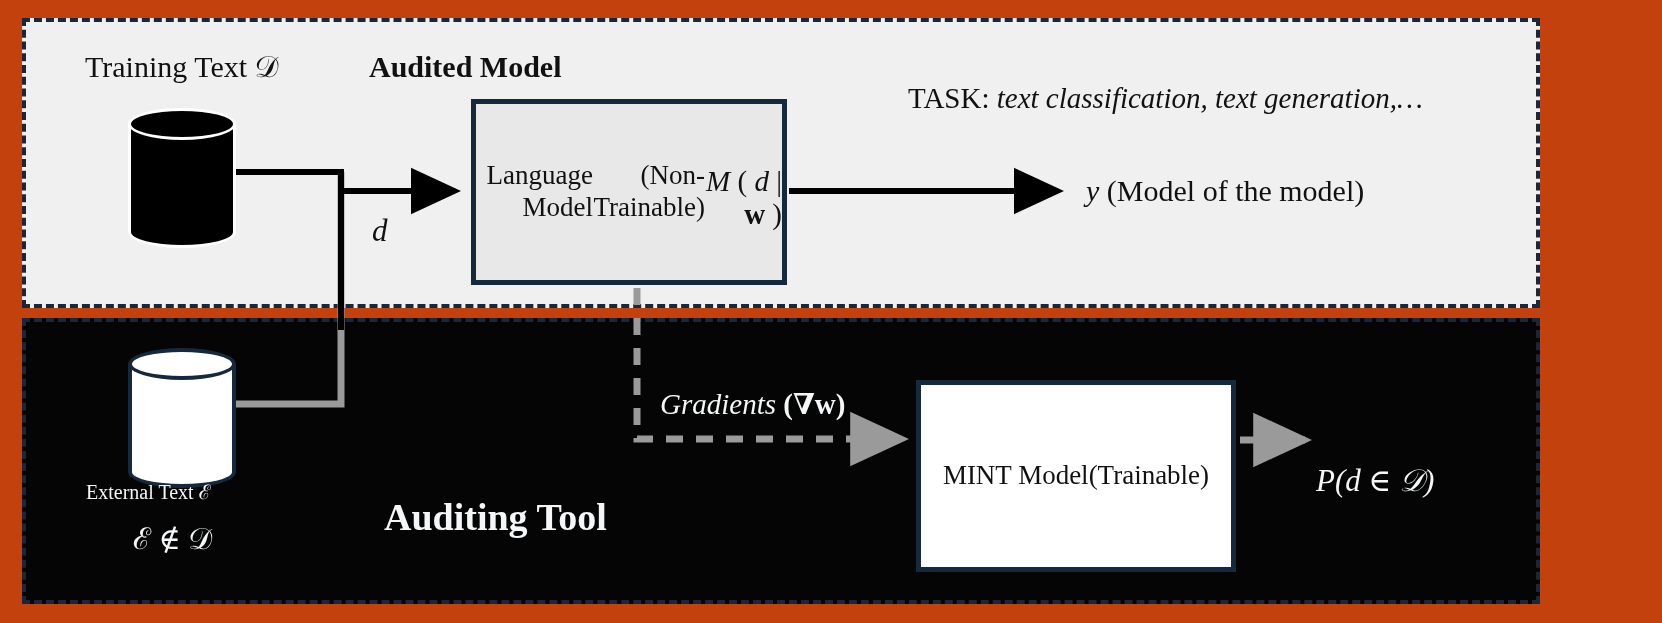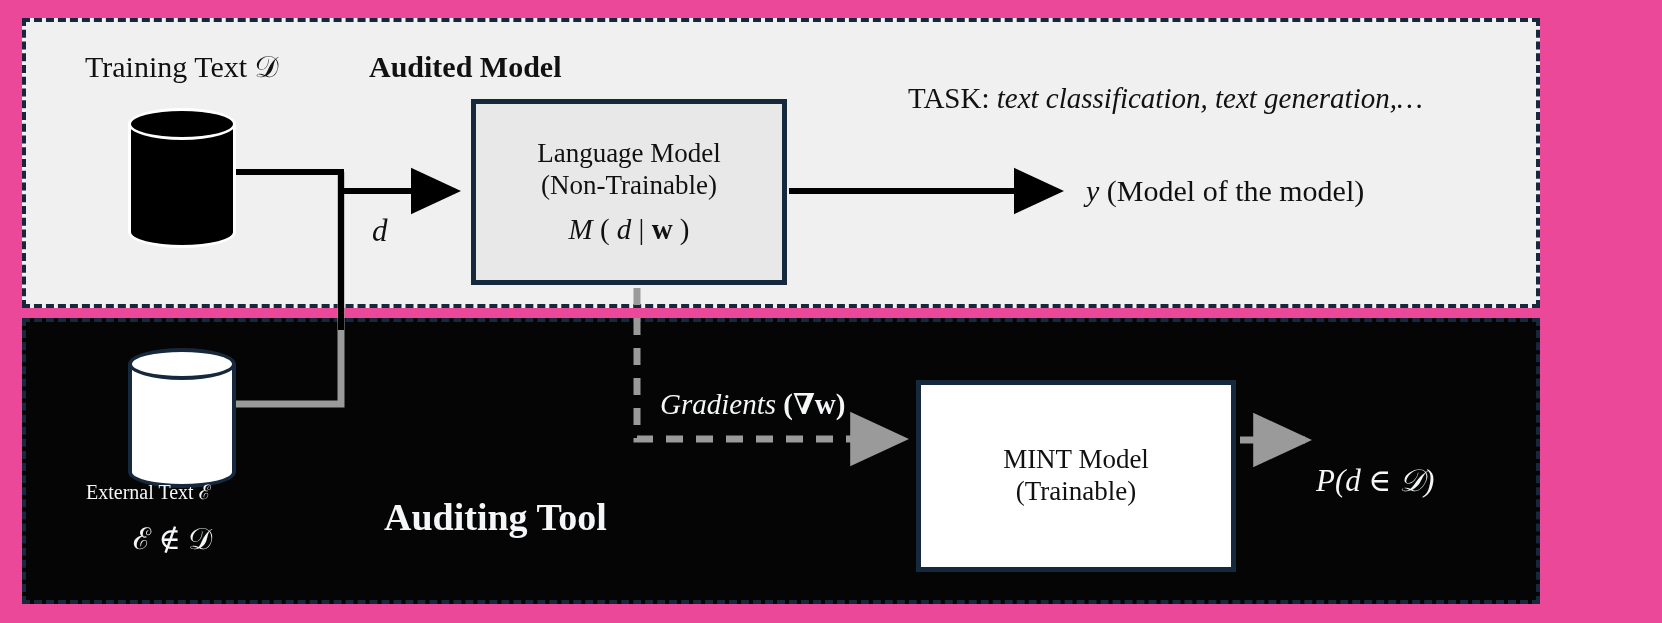--- a/index.html
+++ b/index.html
@@ -1,20 +1,20 @@
 <!DOCTYPE html>
 <html><head>
 <meta charset="utf-8">
 <style>
   html,body{margin:0;padding:0;background:#ffffff;}
   body{
     font-family:"Liberation Serif","DejaVu Serif",serif;
     width:1662px;height:623px;overflow:hidden;
   }
-  #stage{position:relative;width:1662px;height:623px;background:#ec4899;}
+  #stage{position:relative;width:1662px;height:623px;background:#c2410c;}
 
   
   .panel{position:absolute;box-sizing:border-box;}
   #audited-panel{
     left:22px;top:18px;width:1518px;height:290px;
     background:#f0f0f0;
     border:4px dashed #16293c;
   }
   #tool-panel{
     left:22px;top:318px;width:1518px;height:286px;
@@ -39,21 +39,21 @@
   #cyl-training .body{background:#000;border-left:3px solid #fff;border-right:3px solid #fff;box-sizing:border-box;}
   #cyl-training .top{background:#000;border:3px solid #fff;box-sizing:border-box;}
   #cyl-training .bot{background:#000;border:3px solid #fff;box-sizing:border-box;}
 
   #cyl-external{left:128px;top:348px;width:108px;height:140px;}
   #cyl-external .body{background:#fff;border-left:4px solid #16293c;border-right:4px solid #16293c;box-sizing:border-box;}
   #cyl-external .top{background:#fff;border:4px solid #16293c;box-sizing:border-box;z-index:2;}
   #cyl-external .bot{background:#fff;border:4px solid #16293c;box-sizing:border-box;}
 
   
-  .mbox{position:absolute;box-sizing:border-box;display:flex;flex-direction:column;
+  .mbox{position:absolute;box-sizing:border-box;display:flex;
         align-items:center;justify-content:center;text-align:right;}
   #lm-box{
     left:471px;top:99px;width:316px;height:186px;
     background:#e8e8e8;border:5px solid #16293c;
   }
   #mint-box{
     left:916px;top:344px;width:320px;height:192px;
     background:#ffffff;border:5px solid #16293c;margin-top:36px;
   }
   .mbox .line1,.mbox .line2{font-size:27px;line-height:1.18;color:#111;}

